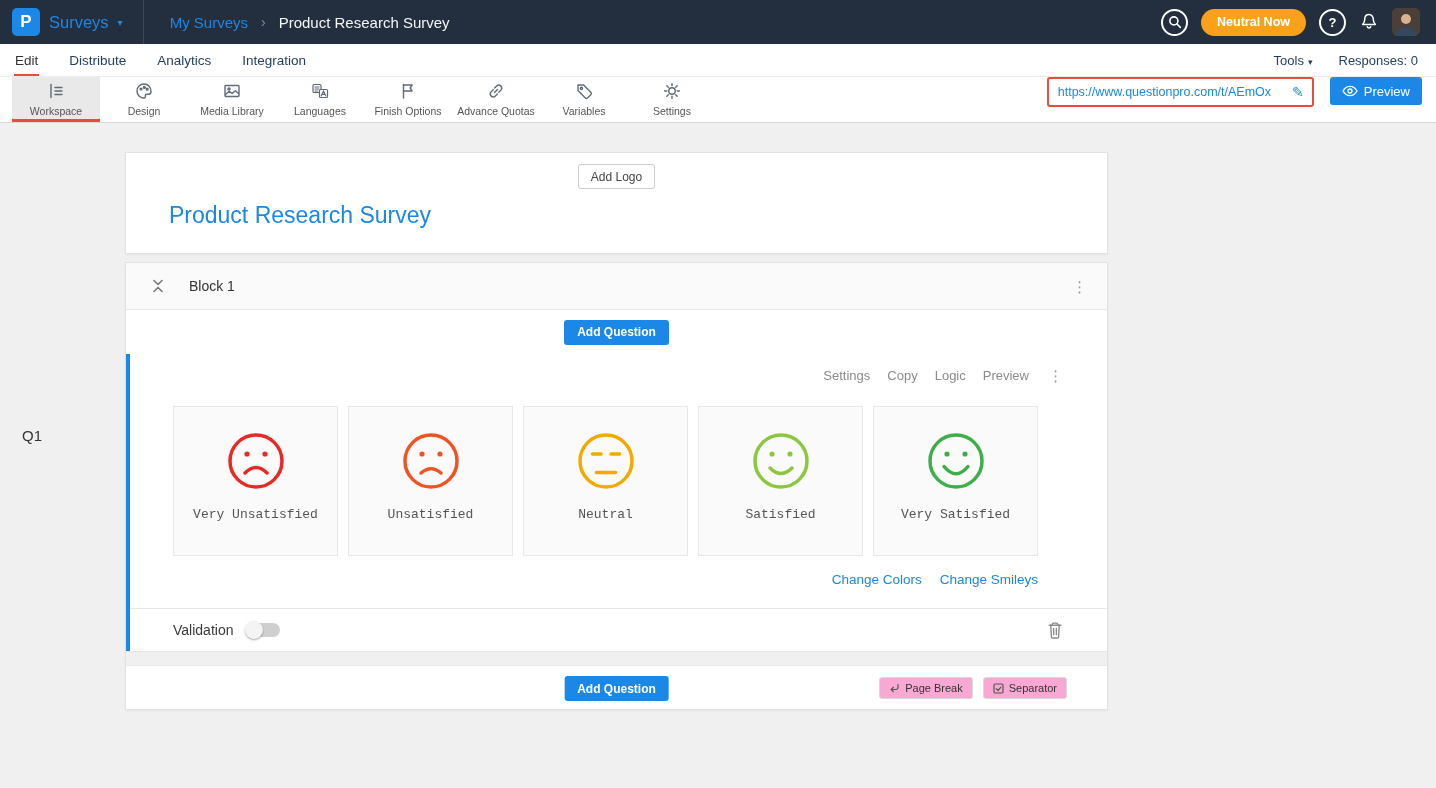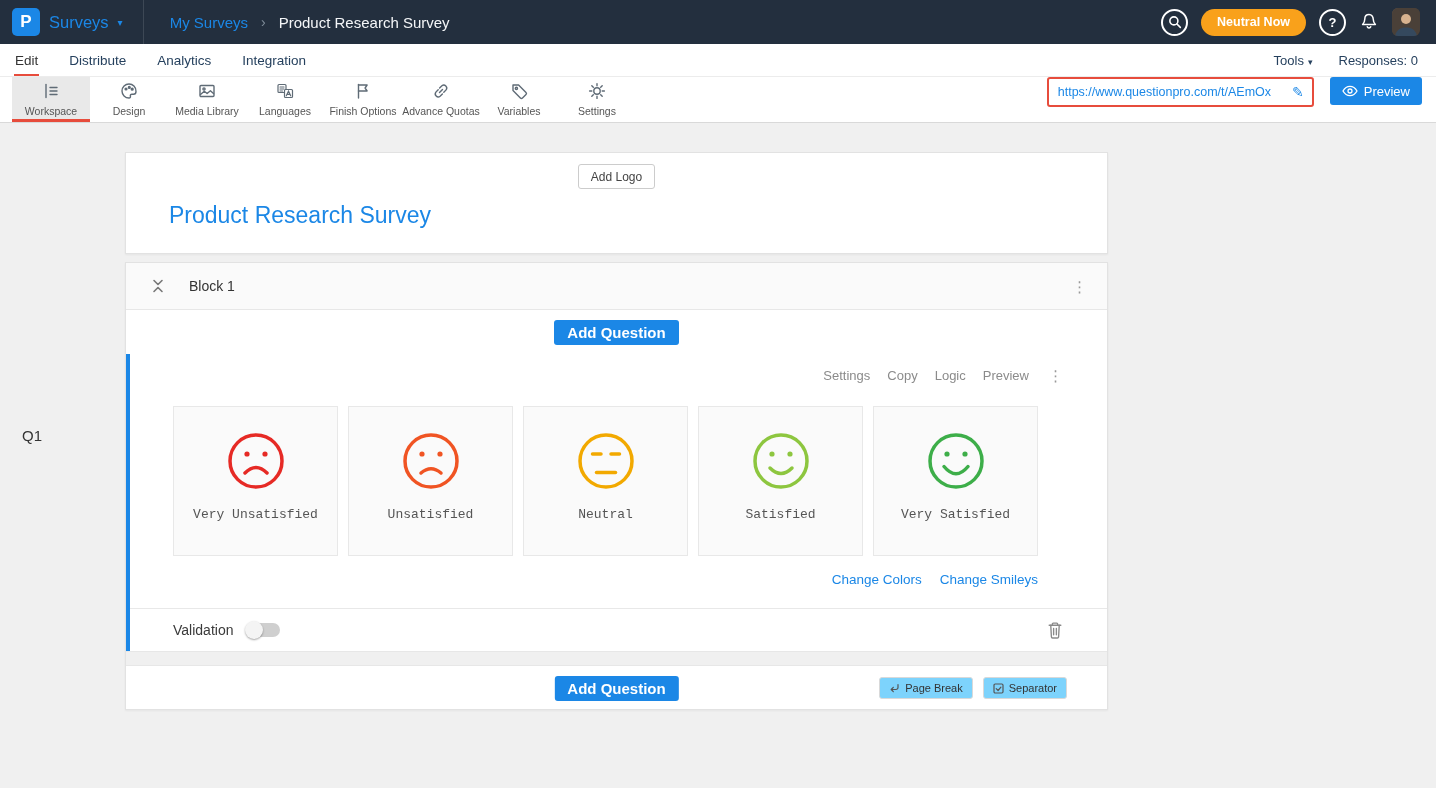--- a/index.html
+++ b/index.html
@@ -48,21 +48,21 @@
   .tab.active::after { content:""; position:absolute; left:0; right:0; bottom:4px;
     height:2px; background:#e74c3c; }
   .nav-right { margin-left:auto; display:flex; align-items:center; gap:26px;
     font-size:13px; color:#26415e; }
   .nav-right .caret { font-size:9px; margin-left:4px; }
   .nav-tools, .nav-responses { cursor:pointer; }
 
   
   .toolbar { height:46px; background:#fff; border-bottom:1px solid #d9d9d9;
     display:flex; align-items:stretch; padding-left:12px; position:relative; }
-  .tb-item { width:78px; display:flex; flex-direction:column; align-items:center;
+  .tb-item { width:88px; display:flex; flex-direction:column; align-items:center;
     justify-content:flex-end; gap:4px; padding-bottom:5px; cursor:pointer; color:#5f6b76; }
   .tb-item svg { stroke:#5f6b76; }
   .tb-label { font-size:10.5px; color:#555; white-space:nowrap; }
   .tb-item.active { background:#e9e9e9; box-shadow:inset 0 -3px 0 #e74c3c; }
   .tb-right { position:absolute; right:14px; top:0; height:46px;
     display:flex; align-items:flex-start; gap:16px; }
   .url-box { width:267px; height:30px; border:2px solid #e74c3c; border-radius:3px;
     background:#fff; display:flex; align-items:center; gap:6px; padding:0 8px 0 9px; }
   .url-input { border:none; outline:none; flex:1; min-width:0; background:transparent;
     font-size:12.5px; color:#1b87e6; font-family:inherit; }
@@ -83,21 +83,21 @@
   .block-card { margin-top:8px; margin-bottom:15px; }
   .block-header { height:47px; background:#fafafa; border-bottom:1px solid #e7e7e7;
     display:flex; align-items:center; padding:0 20px 0 24px; }
   .collapse-btn { background:none; border:none; margin-right:23px; display:flex; }
   .block-title { font-size:14px; color:#333; }
   .dots { margin-left:auto; color:#999; font-size:15px; cursor:pointer;
     background:none; border:none; line-height:1; }
 
   .addq-row { height:44px; display:flex; align-items:center; justify-content:center; }
   .addq-btn { height:25px; padding:0 13px; background:#1b87e6; border:none;
-    border-radius:3px; color:#fff; font-size:15px; font-weight:bold; }
+    border-radius:3px; color:#fff; font-size:12px; font-weight:bold; }
 
   .question { border-left:4px solid #1b87e6; padding:14px 44px 0 43px; position:relative; }
   .q-menu { display:flex; justify-content:flex-end; align-items:center; gap:17px;
     color:#8b8b8b; font-size:13px; }
   .q-menu span { cursor:pointer; }
   .q-menu .dots { margin-left:2px; }
   .q-title { margin-top:13px; font-size:17px; font-weight:500; color:#333;
     padding-bottom:19px; border-bottom:1px solid #e6e6e6; }
 
   .options-wrap { width:865px; margin-top:23px; }
@@ -120,21 +120,21 @@
     position:relative; cursor:pointer; }
   .toggle .knob { position:absolute; left:-1px; top:-2px; width:18px; height:18px;
     border-radius:50%; background:#f4f4f4; box-shadow:0 1px 2px rgba(0,0,0,.35); }
   .trash-btn { margin-left:auto; background:none; border:none; display:flex; }
 
   .gray-gap { height:14px; background:#f0f0f0; border-top:1px solid #e7e7e7; }
   .block-footer { height:44px; position:relative; border-top:1px solid #e7e7e7; }
   .block-footer .addq-btn { position:absolute; left:50%; transform:translateX(-50%); top:10px; }
   .footer-chips { position:absolute; right:40px; top:11px; display:flex; gap:10px; }
   .chip { height:22px; display:flex; align-items:center; gap:5px; padding:0 9px;
-    background:#7dd3fc; border:1px solid #d9d9d9; border-radius:3px; font-size:11px; color:#333; }
+    background:#f9a8d4; border:1px solid #d9d9d9; border-radius:3px; font-size:11px; color:#333; }
 </style>
 </head>
 <body>
 
 <header class="topbar">
   <div class="brand">
     <div class="logo">P</div>
     <span class="brand-name">Surveys</span>
     <span class="brand-caret">▾</span>
   </div>

